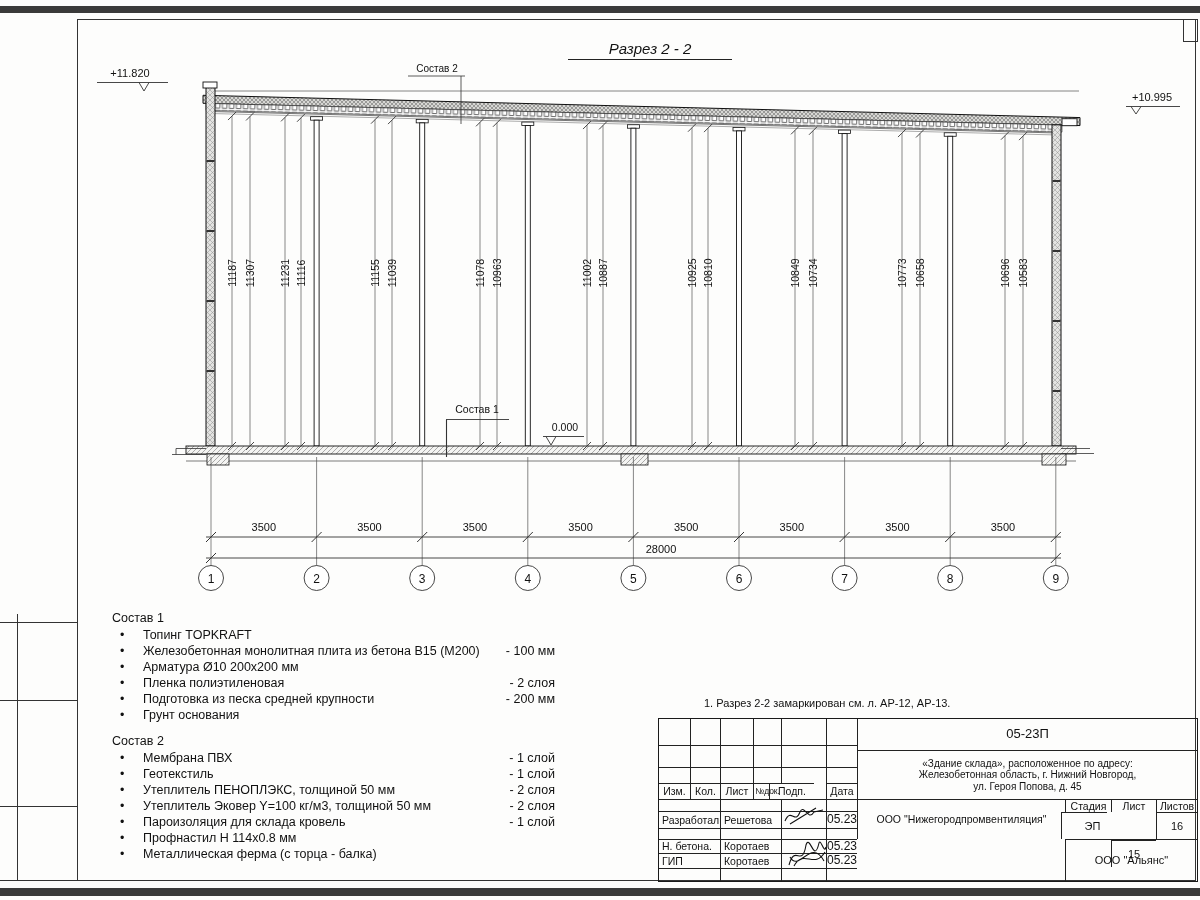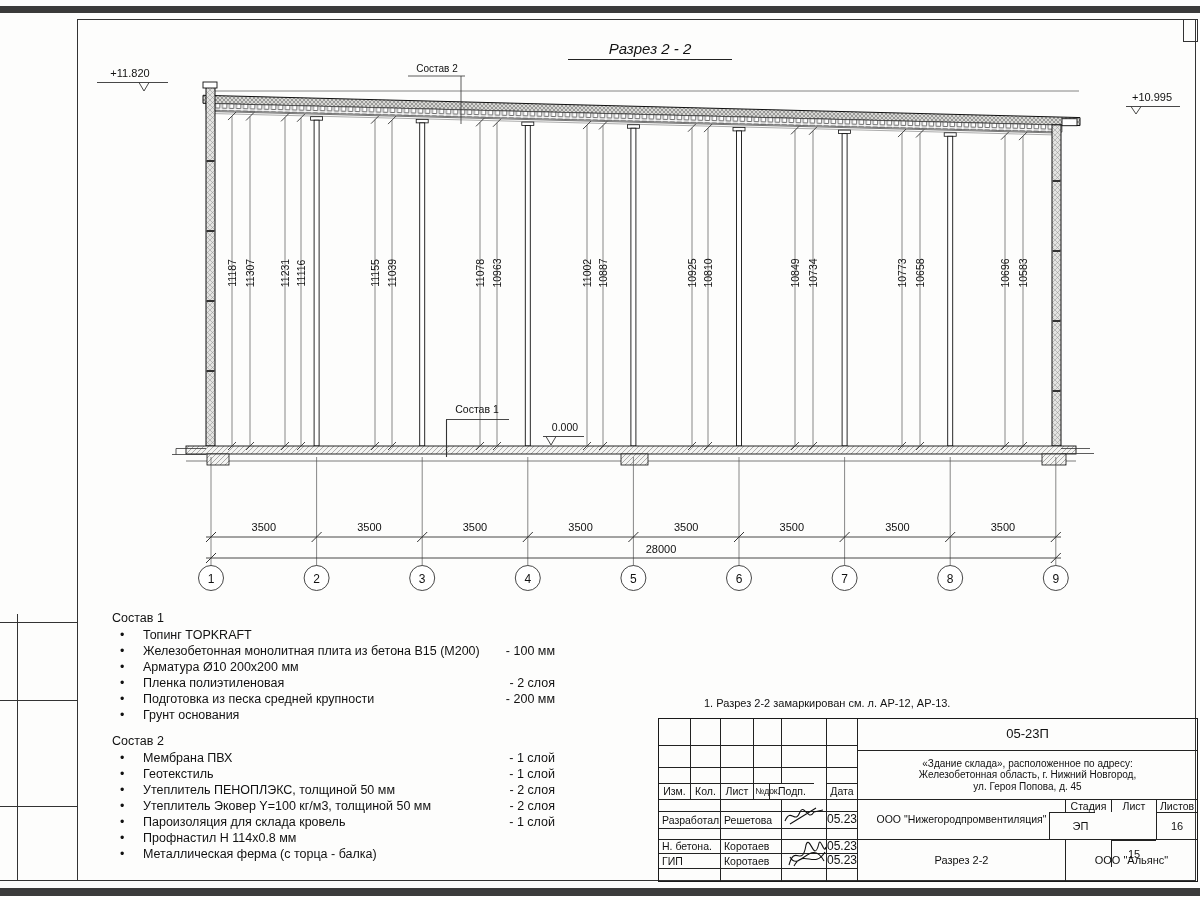--- a/index.html
+++ b/index.html
@@ -374,24 +374,23 @@
       <div class="cell big" style="left: 198px; top: 0px; width: 340px; height: 31px; border-left: 1px solid rgb(34, 34, 34);">05-23П</div>
       <div class="cell " style="left: 198px; top: 31px; width: 340px; height: 49px; border-left: 1px solid rgb(34, 34, 34); border-top: 1px solid rgb(34, 34, 34); flex-direction: column; justify-content: center;">
         <div style="width: 100%; font-size: 10px;">«Здание склада», расположенное по адресу:</div>
         <div style="width: 100%; font-size: 10px;">Железобетонная область, г. Нижний Новгород,</div>
         <div style="width: 100%; font-size: 10px;">ул. Героя Попова, д. 45</div>
       </div>
       <div class="cell " style="left: 198px; top: 80px; width: 208px; height: 40px; border-left: 1px solid rgb(34, 34, 34); border-top: 1px solid rgb(34, 34, 34);">ООО "Нижегородпромвентиляция"</div>
       <div class="cell " style="left: 406px; top: 80px; width: 46px; height: 13px; border-left: 1px solid rgb(34, 34, 34); border-top: 1px solid rgb(34, 34, 34);">Стадия</div>
       <div class="cell " style="left: 452px; top: 80px; width: 45px; height: 13px; border-left: 1px solid rgb(34, 34, 34); border-top: 1px solid rgb(34, 34, 34);">Лист</div>
       <div class="cell " style="left: 497px; top: 80px; width: 41px; height: 13px; border-left: 1px solid rgb(34, 34, 34); border-top: 1px solid rgb(34, 34, 34);">Листов</div>
-      <div class="cell md" style="left: 390px; top: 93px; width: 46px; height: 27px; border-left: 1px solid rgb(34, 34, 34); border-top: 1px solid rgb(34, 34, 34); padding-left: 16px;">ЭП</div>
+      <div class="cell md" style="left: 402px; top: 93px; width: 46px; height: 27px; border-left: 1px solid rgb(34, 34, 34); border-top: 1px solid rgb(34, 34, 34); padding-left: 16px;">ЭП</div>
       <div class="cell md" style="left: 452px; top: 93px; width: 45px; height: 27px; border-left: 1px solid rgb(34, 34, 34); border-top: 1px solid rgb(34, 34, 34); margin-top: 28px;">15</div>
       <div class="cell md" style="left: 497px; top: 93px; width: 41px; height: 27px; border-left: 1px solid rgb(34, 34, 34); border-top: 1px solid rgb(34, 34, 34);">16</div>
-      <div class="cell md" style="left: 198px; top: 120px; width: 208px; height: 42px; border-left: 1px solid rgb(34, 34, 34); border-top: 1px solid rgb(34, 34, 34);">Разрез 2-2</div>
       <div class="cell md" style="left: 406px; top: 120px; width: 132px; height: 42px; border-left: 1px solid rgb(34, 34, 34); border-top: 1px solid rgb(34, 34, 34);">ООО "Альянс"</div>
       <svg width="42" height="22" style="position: absolute; left: 124px; top: 86px;">
         <path d="M2,16 C8,2 12,20 17,7 C21,-2 25,17 31,7 L40,5 M7,19 L33,3" fill="none" stroke="#111" stroke-width="1.1"></path>
       </svg>
       <svg width="42" height="40" style="position: absolute; left: 126px; top: 116px;">
         <path d="M4,30 C10,8 17,34 21,10 C25,-2 29,30 34,8 C36,3 39,20 41,12 M5,22 C14,38 26,2 39,26 M9,31 C19,13 29,35 40,17" fill="none" stroke="#111" stroke-width="1.1"></path>
       </svg>
     </div>
 </div>
 

